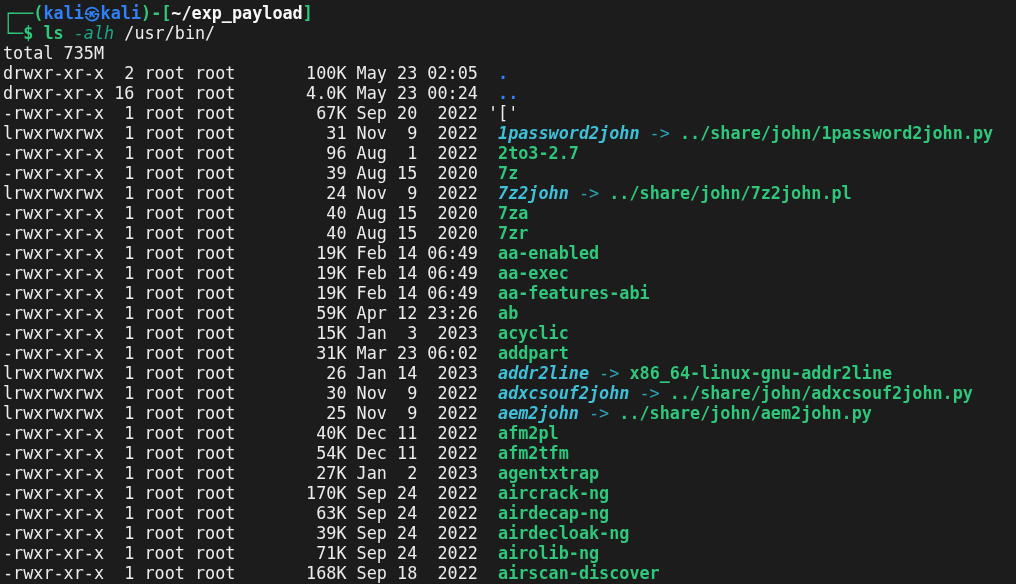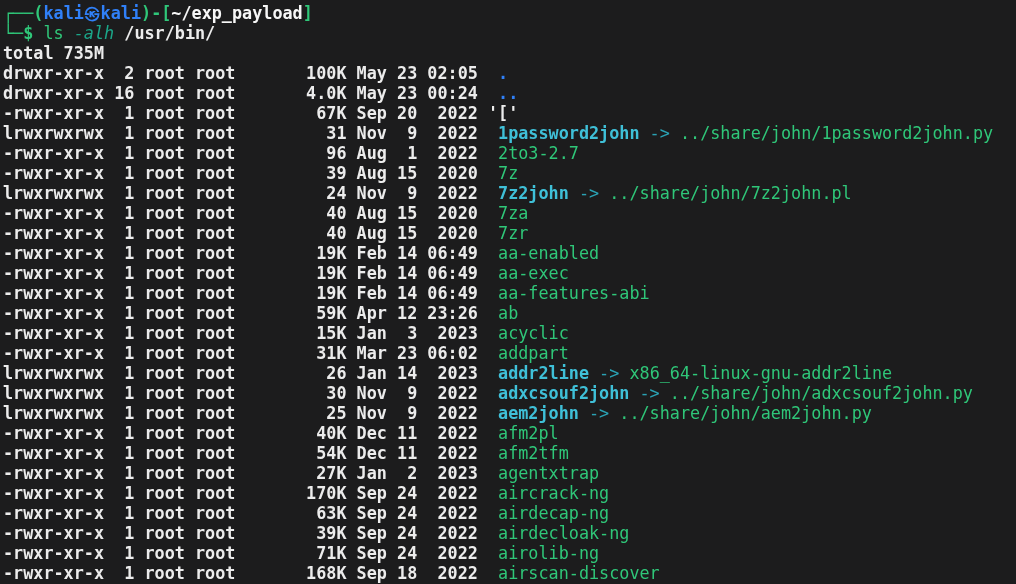--- a/index.html
+++ b/index.html
@@ -15,26 +15,26 @@
     width: 1016px;
     height: 584px;
     padding: 3px 0 0 3px;
     font-family: "DejaVu Sans Mono", "Liberation Mono", monospace;
     font-size: 16.8px;
     line-height: 20px;
     white-space: pre;
     cursor: text;
   }
   .line { height: 20px; }
-  .s-fg       { color: var(--foreground); font-weight: bold; }
+  .s-fg       { color: var(--foreground); }
   .s-fg-bold  { color: var(--foreground-bright); font-weight: bold; }
   .s-prompt   { color: var(--green); font-weight: bold; }
-  .s-exec     { color: var(--green); font-weight: normal; }
+  .s-exec     { color: var(--green); font-weight: bold; }
   .s-opt      { color: var(--teal); font-style: italic; }
   .s-dir      { color: var(--blue); font-weight: bold; }
   .s-user     { color: var(--blue); font-weight: bold; }
-  .s-link     { color: var(--cyan); font-weight: bold; }
+  .s-link     { color: var(--cyan); font-weight: bold; font-style: italic; }
   .s-arrow    { color: var(--cyan-dim); }
 </style>
 </head>
 <body>
 
 <div id="terminal"><div class="line"><span class="s-prompt">┌──(</span><span class="s-user">kali㉿kali</span><span class="s-prompt">)-[</span><span class="s-fg-bold">~/exp_payload</span><span class="s-prompt">]</span></div><div class="line"><span class="s-prompt">└─$</span><span class="s-fg"> </span><span class="s-exec">ls</span><span class="s-fg"> </span><span class="s-opt">-alh</span><span class="s-fg"> </span><span class="s-fg">/usr/bin/</span></div><div class="line"><span class="s-fg">total 735M</span></div><div class="line"><span class="s-fg">drwxr-xr-x  2 root root       100K May 23 02:05  </span><span class="s-dir">.</span></div><div class="line"><span class="s-fg">drwxr-xr-x 16 root root       4.0K May 23 00:24  </span><span class="s-dir">..</span></div><div class="line"><span class="s-fg">-rwxr-xr-x  1 root root        67K Sep 20  2022 </span><span class="s-fg">'['</span></div><div class="line"><span class="s-fg">lrwxrwxrwx  1 root root         31 Nov  9  2022  </span><span class="s-link">1password2john</span><span class="s-arrow"> -&gt; </span><span class="s-exec">../share/john/1password2john.py</span></div><div class="line"><span class="s-fg">-rwxr-xr-x  1 root root         96 Aug  1  2022  </span><span class="s-exec">2to3-2.7</span></div><div class="line"><span class="s-fg">-rwxr-xr-x  1 root root         39 Aug 15  2020  </span><span class="s-exec">7z</span></div><div class="line"><span class="s-fg">lrwxrwxrwx  1 root root         24 Nov  9  2022  </span><span class="s-link">7z2john</span><span class="s-arrow"> -&gt; </span><span class="s-exec">../share/john/7z2john.pl</span></div><div class="line"><span class="s-fg">-rwxr-xr-x  1 root root         40 Aug 15  2020  </span><span class="s-exec">7za</span></div><div class="line"><span class="s-fg">-rwxr-xr-x  1 root root         40 Aug 15  2020  </span><span class="s-exec">7zr</span></div><div class="line"><span class="s-fg">-rwxr-xr-x  1 root root        19K Feb 14 06:49  </span><span class="s-exec">aa-enabled</span></div><div class="line"><span class="s-fg">-rwxr-xr-x  1 root root        19K Feb 14 06:49  </span><span class="s-exec">aa-exec</span></div><div class="line"><span class="s-fg">-rwxr-xr-x  1 root root        19K Feb 14 06:49  </span><span class="s-exec">aa-features-abi</span></div><div class="line"><span class="s-fg">-rwxr-xr-x  1 root root        59K Apr 12 23:26  </span><span class="s-exec">ab</span></div><div class="line"><span class="s-fg">-rwxr-xr-x  1 root root        15K Jan  3  2023  </span><span class="s-exec">acyclic</span></div><div class="line"><span class="s-fg">-rwxr-xr-x  1 root root        31K Mar 23 06:02  </span><span class="s-exec">addpart</span></div><div class="line"><span class="s-fg">lrwxrwxrwx  1 root root         26 Jan 14  2023  </span><span class="s-link">addr2line</span><span class="s-arrow"> -&gt; </span><span class="s-exec">x86_64-linux-gnu-addr2line</span></div><div class="line"><span class="s-fg">lrwxrwxrwx  1 root root         30 Nov  9  2022  </span><span class="s-link">adxcsouf2john</span><span class="s-arrow"> -&gt; </span><span class="s-exec">../share/john/adxcsouf2john.py</span></div><div class="line"><span class="s-fg">lrwxrwxrwx  1 root root         25 Nov  9  2022  </span><span class="s-link">aem2john</span><span class="s-arrow"> -&gt; </span><span class="s-exec">../share/john/aem2john.py</span></div><div class="line"><span class="s-fg">-rwxr-xr-x  1 root root        40K Dec 11  2022  </span><span class="s-exec">afm2pl</span></div><div class="line"><span class="s-fg">-rwxr-xr-x  1 root root        54K Dec 11  2022  </span><span class="s-exec">afm2tfm</span></div><div class="line"><span class="s-fg">-rwxr-xr-x  1 root root        27K Jan  2  2023  </span><span class="s-exec">agentxtrap</span></div><div class="line"><span class="s-fg">-rwxr-xr-x  1 root root       170K Sep 24  2022  </span><span class="s-exec">aircrack-ng</span></div><div class="line"><span class="s-fg">-rwxr-xr-x  1 root root        63K Sep 24  2022  </span><span class="s-exec">airdecap-ng</span></div><div class="line"><span class="s-fg">-rwxr-xr-x  1 root root        39K Sep 24  2022  </span><span class="s-exec">airdecloak-ng</span></div><div class="line"><span class="s-fg">-rwxr-xr-x  1 root root        71K Sep 24  2022  </span><span class="s-exec">airolib-ng</span></div><div class="line"><span class="s-fg">-rwxr-xr-x  1 root root       168K Sep 18  2022  </span><span class="s-exec">airscan-discover</span></div></div>
 
 </body></html>

